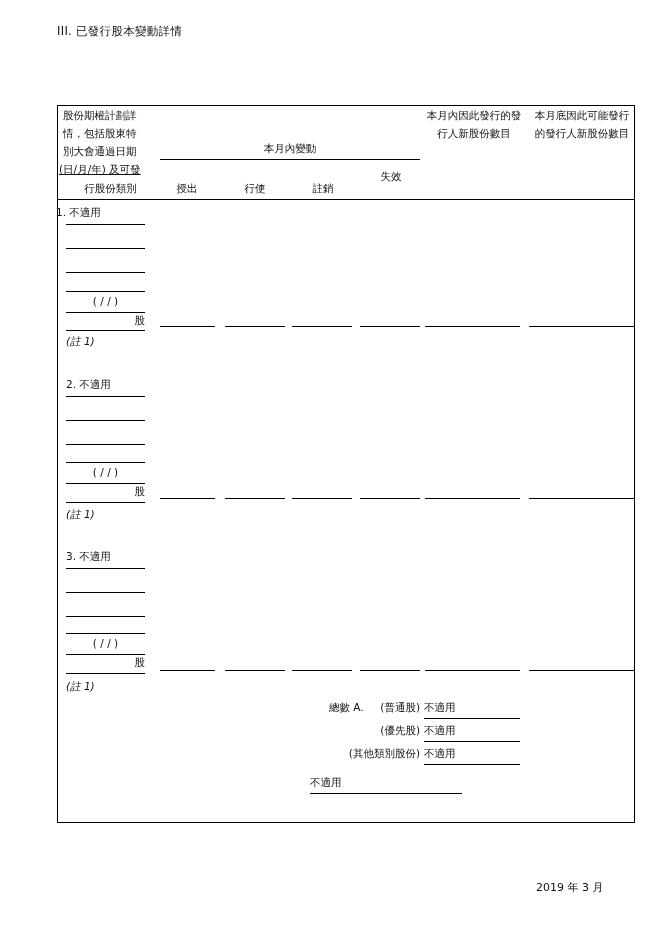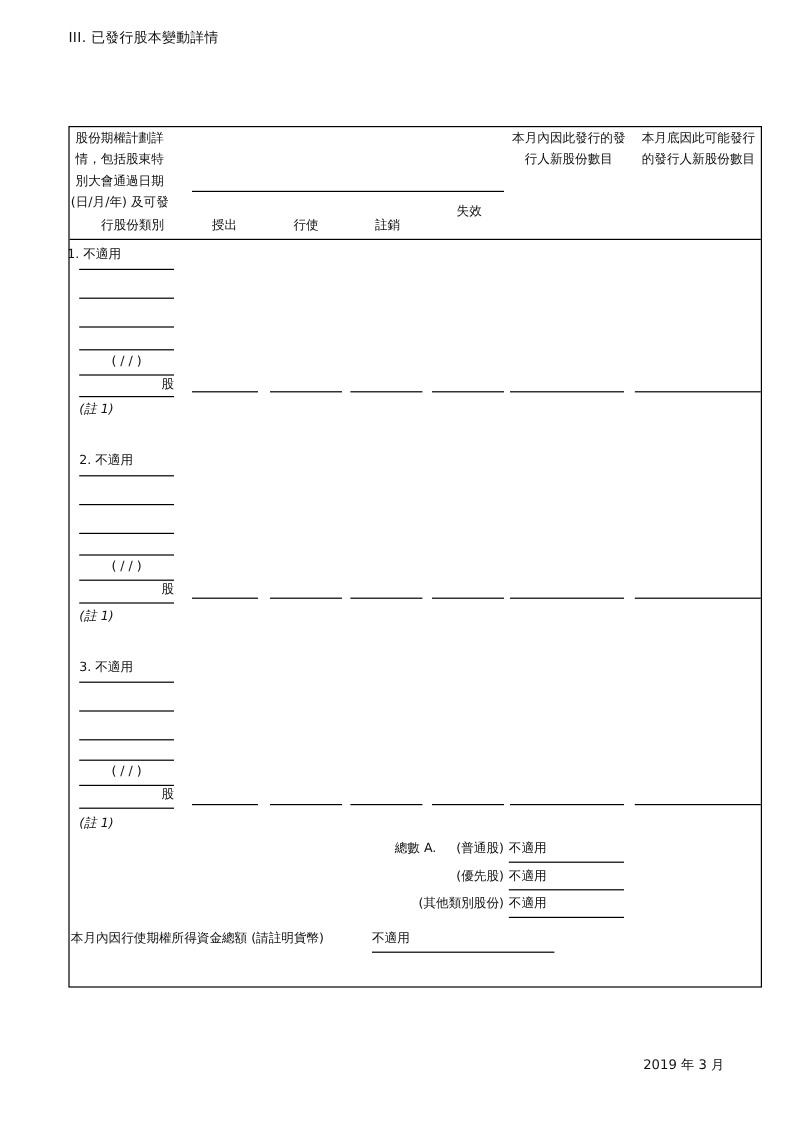--- a/index.html
+++ b/index.html
@@ -69,23 +69,24 @@
 
 <div class="page">
 
   <div class="doc-title">III. 已發行股本變動詳情</div>
 
   <div class="table-frame"></div>
 
   <div class="cell-text" style="left:63px; top:110px; width:90px;">股份期權計劃詳</div>
   <div class="cell-text" style="left:63px; top:128px; width:90px;">情，包括股東特</div>
   <div class="cell-text" style="left:63px; top:146px; width:90px;">別大會通過日期</div>
-  <div class="cell-text" style="left:59px; top:164px; width:95px;">(日/月/年) 及可發</div>
+  <div class="cell-text" style="left:59px; top:164px; width:95px;text-decoration:underline;">(日/月/年) 及可發</div>
   <div class="cell-text center" style="left:63px; top:183px; width:95px;">行股份類別</div>
 
+  <div class="cell-text center" style="left:160px; top:143px; width:260px;">本月內變動</div>
   <div class="hrule" style="left:160px; top:159px; width:260px;"></div>
 
   <div class="cell-text center" style="left:160px; top:183px; width:54px;">授出</div>
   <div class="cell-text center" style="left:225px; top:183px; width:60px;">行使</div>
   <div class="cell-text center" style="left:293px; top:183px; width:60px;">註銷</div>
   <div class="cell-text center" style="left:361px; top:171px; width:60px;">失效</div>
 
   <div class="cell-text center" style="left:424px; top:110px; width:100px;">本月內因此發行的發</div>
   <div class="cell-text center" style="left:424px; top:128px; width:100px;">行人新股份數目</div>
 
@@ -169,19 +170,18 @@
   <div class="hrule" style="left:424px; top:718px; width:96px;"></div>
 
   <div class="cell-text right" style="left:240px; top:725px; width:180px;">(優先股)</div>
   <div class="cell-text" style="left:424px; top:725px; width:95px;">不適用</div>
   <div class="hrule" style="left:424px; top:741px; width:96px;"></div>
 
   <div class="cell-text right" style="left:240px; top:748px; width:180px;">(其他類別股份)</div>
   <div class="cell-text" style="left:424px; top:748px; width:95px;">不適用</div>
   <div class="hrule" style="left:424px; top:764px; width:96px;"></div>
 
-  <div class="cell-text" style="left:59px; top:777px; width:250px;">本月內因行使期權所得資金總額 (請註明貨幣)</div>
   <div class="cell-text" style="left:310px; top:777px; width:150px;">不適用</div>
   <div class="hrule" style="left:310px; top:793px; width:152px;"></div>
 
   <div class="footer-date">2019 年 3 月</div>
 
 </div>
 
 </body></html>

